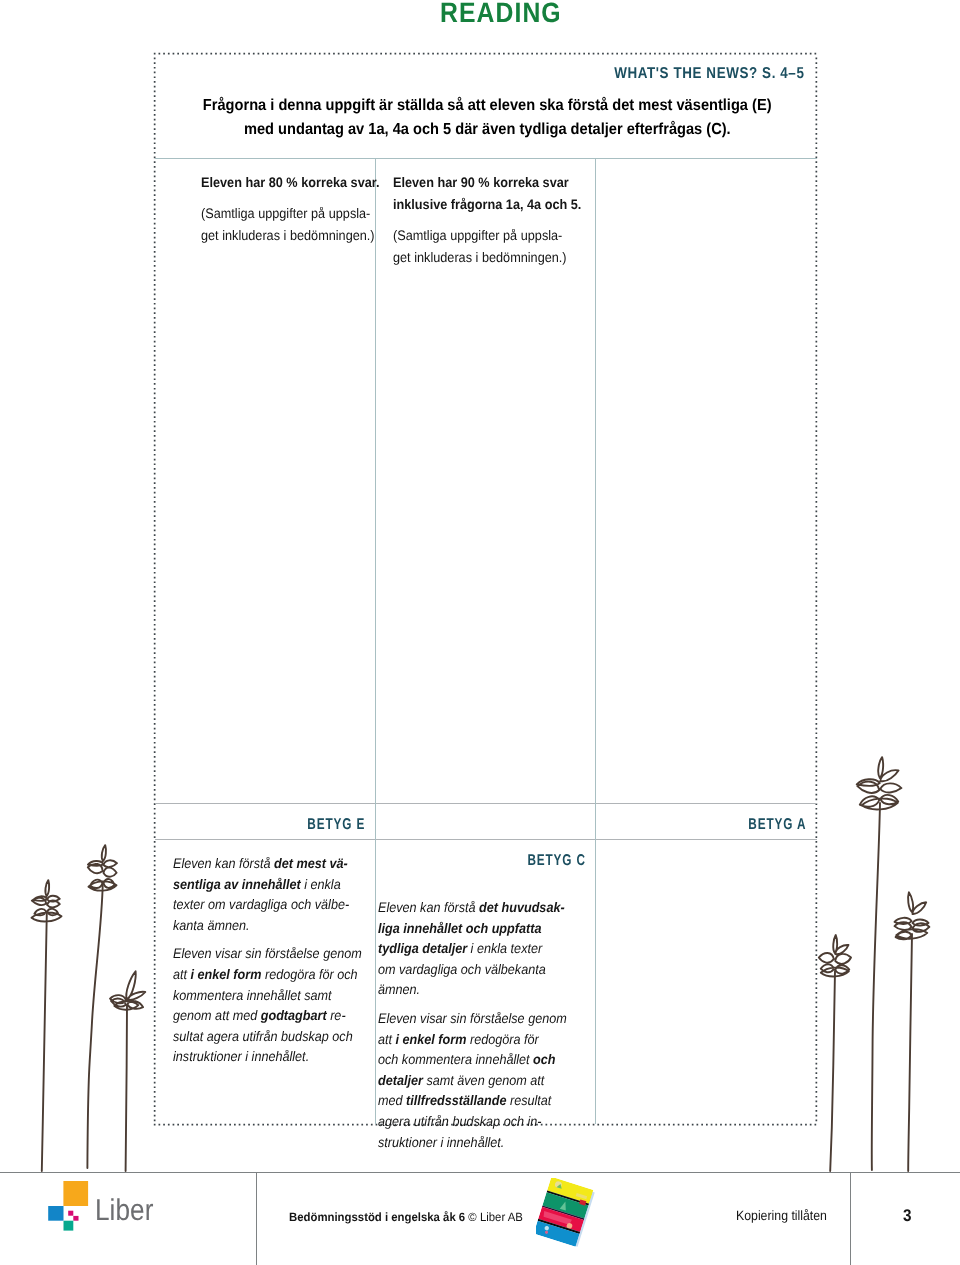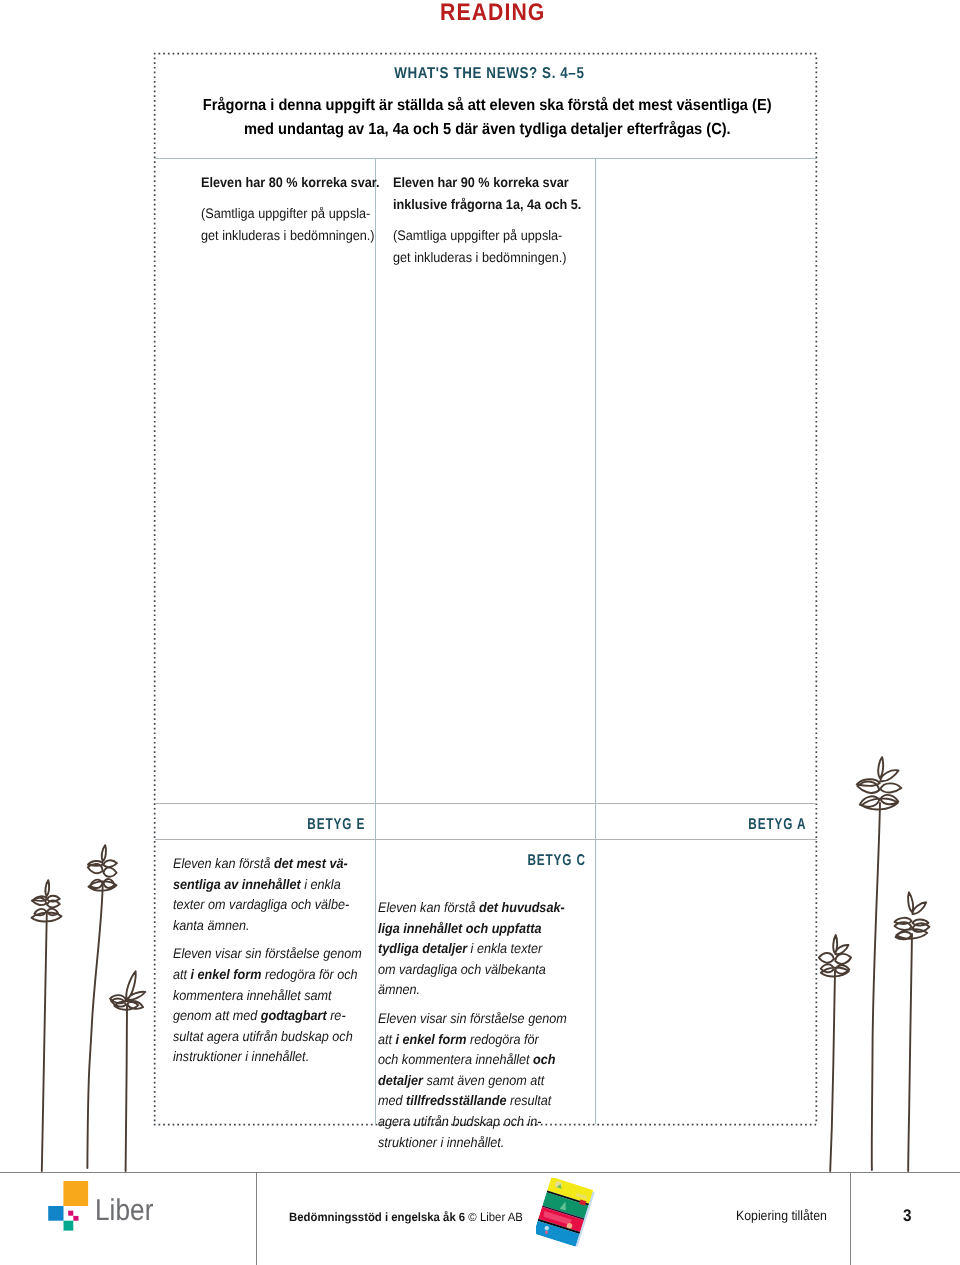--- a/index.html
+++ b/index.html
@@ -11,35 +11,35 @@
     font-family:"Liberation Sans", sans-serif;
     color:#161616;
     -webkit-font-smoothing:antialiased;
     text-rendering:geometricPrecision;
   }
   .page { position:absolute; left:0; top:0; width:960px; height:1265px; }
 
   
   .page-title {
     position:absolute; left:439.8px; top:2.9px;
-    font-size:24px; font-weight:bold; line-height:20px;
-    color:#b91c1c; white-space:nowrap;
+    font-size:28px; font-weight:bold; line-height:20px;
+    color:#15803d; white-space:nowrap;
   }
   .page-title span { display:inline-block; letter-spacing:1.2px; transform:scaleX(0.885); transform-origin:left top; }
 
   
   .dotframe { position:absolute; left:0; top:0; width:960px; height:1265px; pointer-events:none; }
   .matrix {
     position:absolute; left:154px; top:53px; width:663px; height:1071px;
   }
 
   
   .task-title {
     position:absolute; left:3.5px; top:13px; width:100%;
-    text-align:center; font-size:15.7px; font-weight:bold; line-height:16px;
+    text-align:right; font-size:15.7px; font-weight:bold; line-height:16px;
     color:#1c4f60;
   }
   .task-title span { display:inline-block; letter-spacing:0.7px; transform:scaleX(0.855); transform-origin:center; }
   .task-desc {
     position:absolute; left:2px; top:41.2px; width:663px;
     text-align:center; font-size:16px; font-weight:bold;
     line-height:23.7px; color:#000000; white-space:nowrap;
   }
   .task-desc span { display:inline-block; transform:scaleX(0.9137); transform-origin:center; }
 

